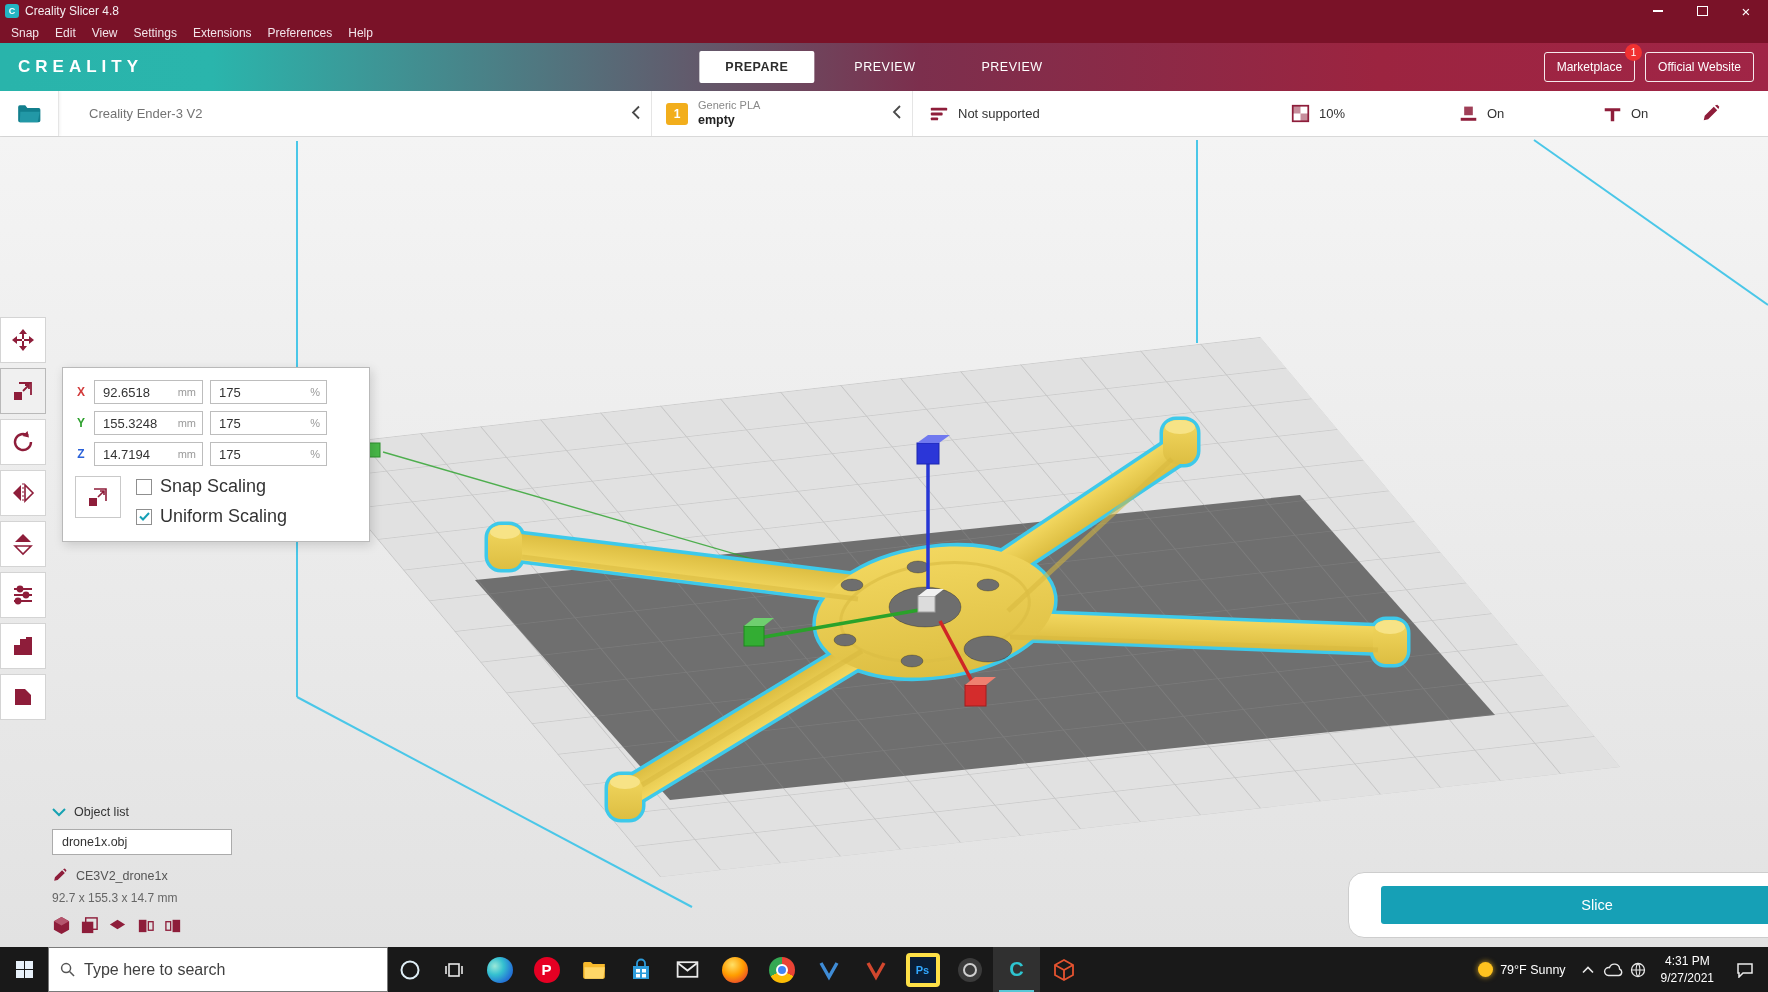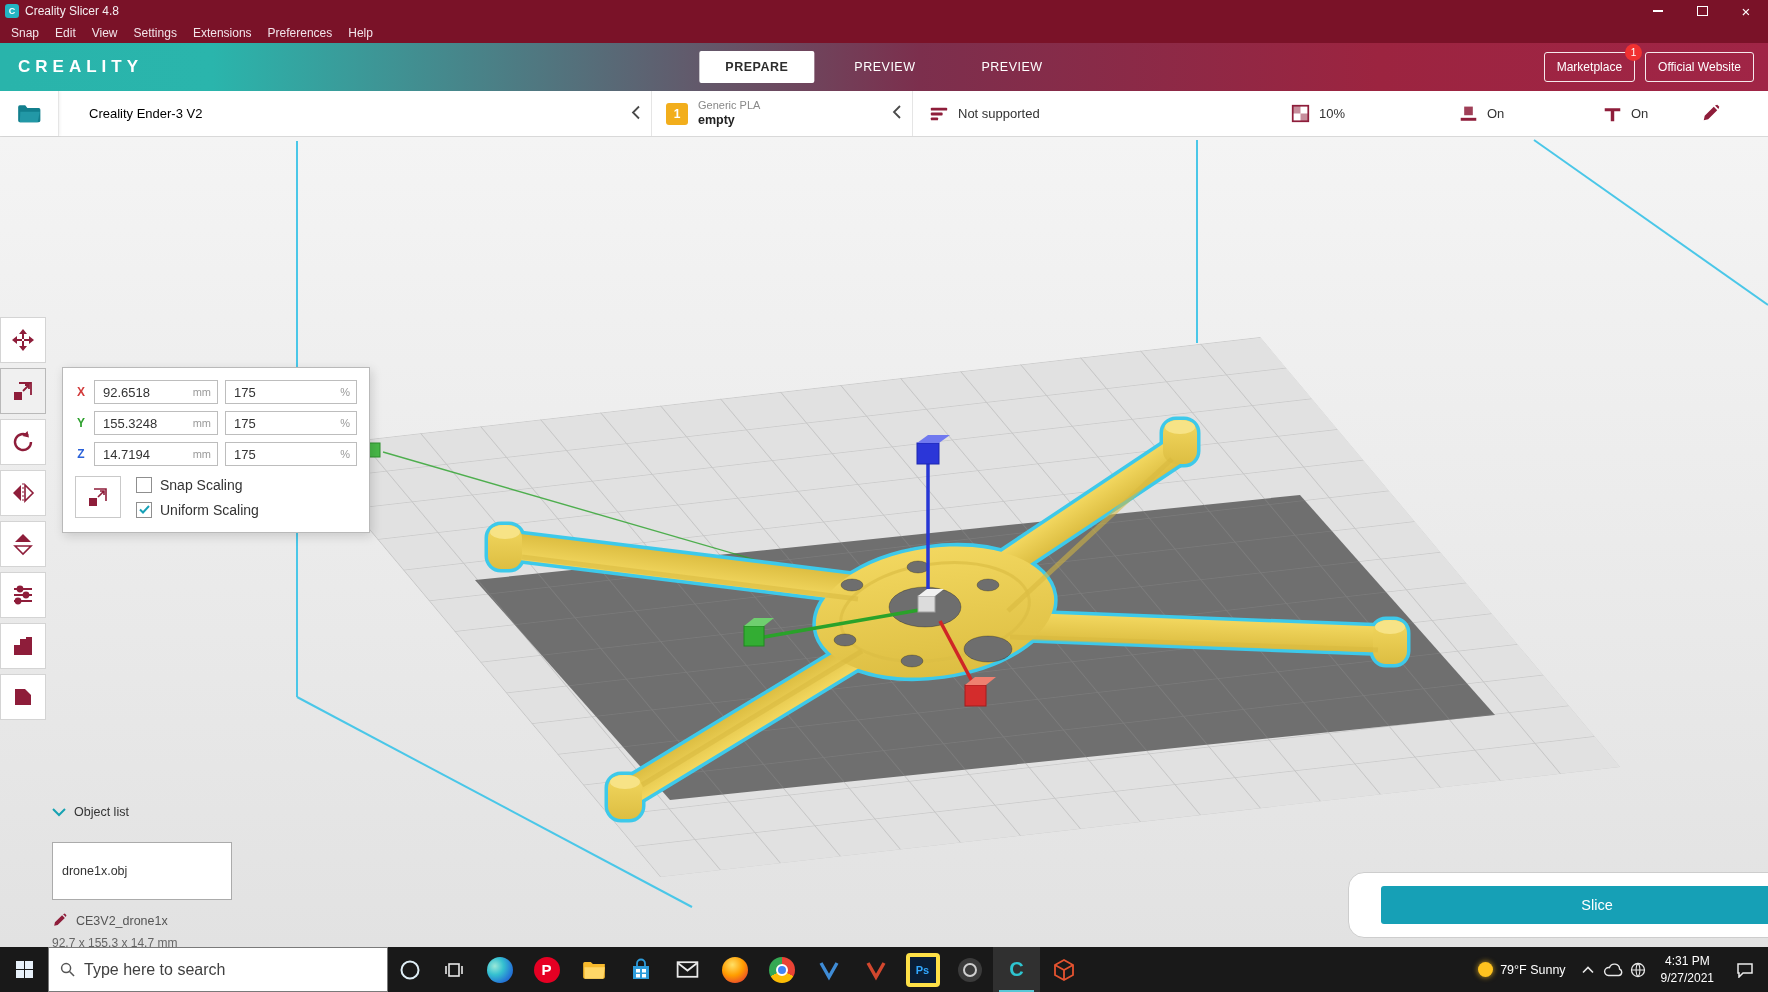--- a/index.html
+++ b/index.html
@@ -33,21 +33,21 @@
   .hbtn{position:relative;height:28px;padding:0 12px;border:1px solid rgba(255,255,255,.9);border-radius:3px;
         color:#fff;font-size:12px;display:flex;align-items:center;background:transparent;}
   .badge{position:absolute;top:-9px;right:-8px;width:17px;height:17px;border-radius:50%;background:#f03131;
          color:#fff;font-size:10px;display:flex;align-items:center;justify-content:center;}
 
   
   .configbar{height:45px;background:#fff;border-bottom:1px solid #d9d9d9;display:flex;}
   .open-btn{width:58px;border-right:1px solid #e5e5e5;display:flex;align-items:center;justify-content:center;
             background:#fff;box-shadow:1px 0 3px rgba(0,0,0,.06);}
   .sec{display:flex;align-items:center;border-right:1px solid #e5e5e5;position:relative;}
-  .sec-printer{width:562px;padding-left:30px;font-size:13px;color:#000000;}
+  .sec-printer{width:562px;padding-left:30px;font-size:13px;color:#737373;}
   .sec-material{width:246px;padding-left:14px;}
   .chev{position:absolute;right:10px;top:50%;transform:translateY(-50%);}
   .mat-badge{width:22px;height:22px;background:#f2ae1c;border-radius:3px;color:#fff;font-weight:bold;
              font-size:12px;display:flex;align-items:center;justify-content:center;}
   .mat-text{margin-left:10px;line-height:1.25;}
   .mat-name{font-size:11px;color:#888;}
   .mat-profile{font-size:12.5px;color:#222;font-weight:bold;}
   .sec-settings{flex:1;border-right:none;}
   .cfg-item{position:absolute;top:0;height:45px;display:flex;align-items:center;gap:9px;font-size:13px;color:#333;}
 
@@ -62,37 +62,37 @@
         align-items:center;justify-content:center;}
   .tool.selected{background:#f0f0f0;border-color:#b9b9b9;}
 
   
   .scale-panel{position:absolute;left:62px;top:230px;width:282px;background:#fff;border:1px solid #b9b9b9;
                box-shadow:2px 3px 10px rgba(0,0,0,.15);padding:12px 12px 14px;}
   .srow{display:flex;align-items:center;gap:7px;margin-bottom:7px;}
   .axis{width:12px;font-size:12px;font-weight:bold;text-align:center;}
   .axis-x{color:#d23a3a;}.axis-y{color:#2ea12e;}.axis-z{color:#2b62d9;}
   .field{position:relative;}
-  .field input{height:22px;border:1px solid #bdbdbd;font-size:13px;color:#333;padding:0 42px 0 8px;width:72px;
+  .field input{height:22px;border:1px solid #bdbdbd;font-size:13px;color:#333;padding:0 27px 0 8px;width:72px;
                font-family:"Liberation Sans",sans-serif;}
   .field.pct input{width:80px;}
   .unit{position:absolute;right:7px;top:50%;transform:translateY(-50%);font-size:11px;color:#9a9a9a;}
   .sp-bottom{display:flex;margin-top:10px;}
   .reset-btn{width:44px;height:40px;border:1px solid #c9c9c9;background:#fff;display:flex;
              align-items:center;justify-content:center;}
   .cbx-col{margin-left:15px;display:flex;flex-direction:column;gap:9px;justify-content:center;}
-  .cbx-row{display:flex;align-items:center;gap:8px;font-size:14px;color:#333;}
+  .cbx-row{display:flex;align-items:center;gap:8px;font-size:18px;color:#333;}
   .cbx{width:14px;height:14px;border:1px solid #8f8f8f;background:#fff;display:flex;
        align-items:center;justify-content:center;}
 
   
   .object-panel{position:absolute;left:52px;top:668px;width:240px;}
   .ol-head{display:flex;align-items:center;gap:8px;font-size:12.5px;color:#333;}
-  .ol-box{margin-top:23px;width:160px;height:24px;border:1px solid #ababab;background:#fff;display:flex;
-          align-items:center;padding:16px 9px;font-size:12.5px;color:#333;}
+  .ol-box{margin-top:10px;width:160px;height:24px;border:1px solid #ababab;background:#fff;display:flex;
+          align-items:center;padding:0 9px;font-size:12.5px;color:#333;}
   .ol-job{margin-top:13px;display:flex;align-items:center;gap:9px;font-size:12.5px;color:#555;}
   .ol-size{margin-top:8px;font-size:12px;color:#666;}
   .ol-views{margin-top:11px;display:flex;gap:9px;}
   .ol-view-btn{display:flex;align-items:center;justify-content:center;}
 
   
   .slice-panel{position:absolute;left:1348px;top:735px;width:464px;height:64px;background:#fff;
                border:1px solid #cdcdcd;border-radius:16px;display:flex;align-items:center;justify-content:flex-end;}
   .slice-btn{width:420px;height:36px;background:#16a0b6;color:#fff;border:none;border-radius:3px;
              font-size:14.5px;font-family:"Liberation Sans",sans-serif;}

